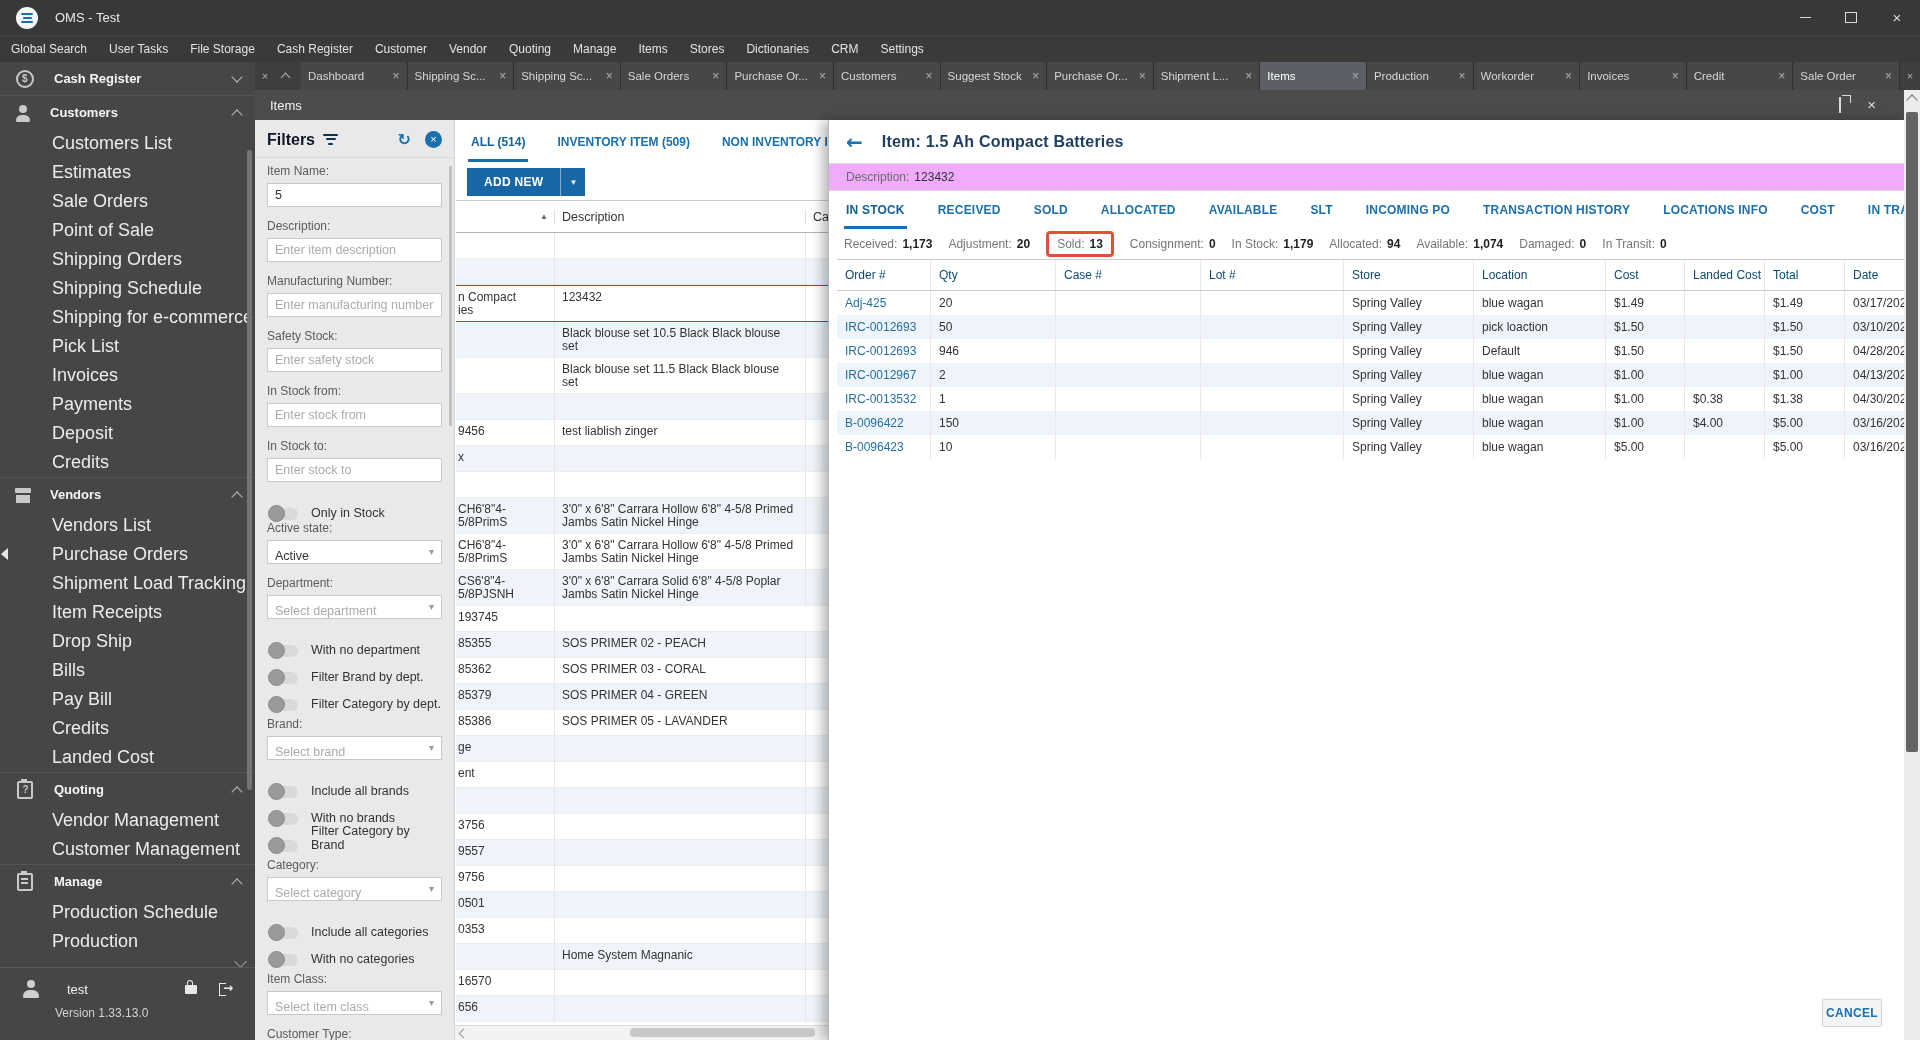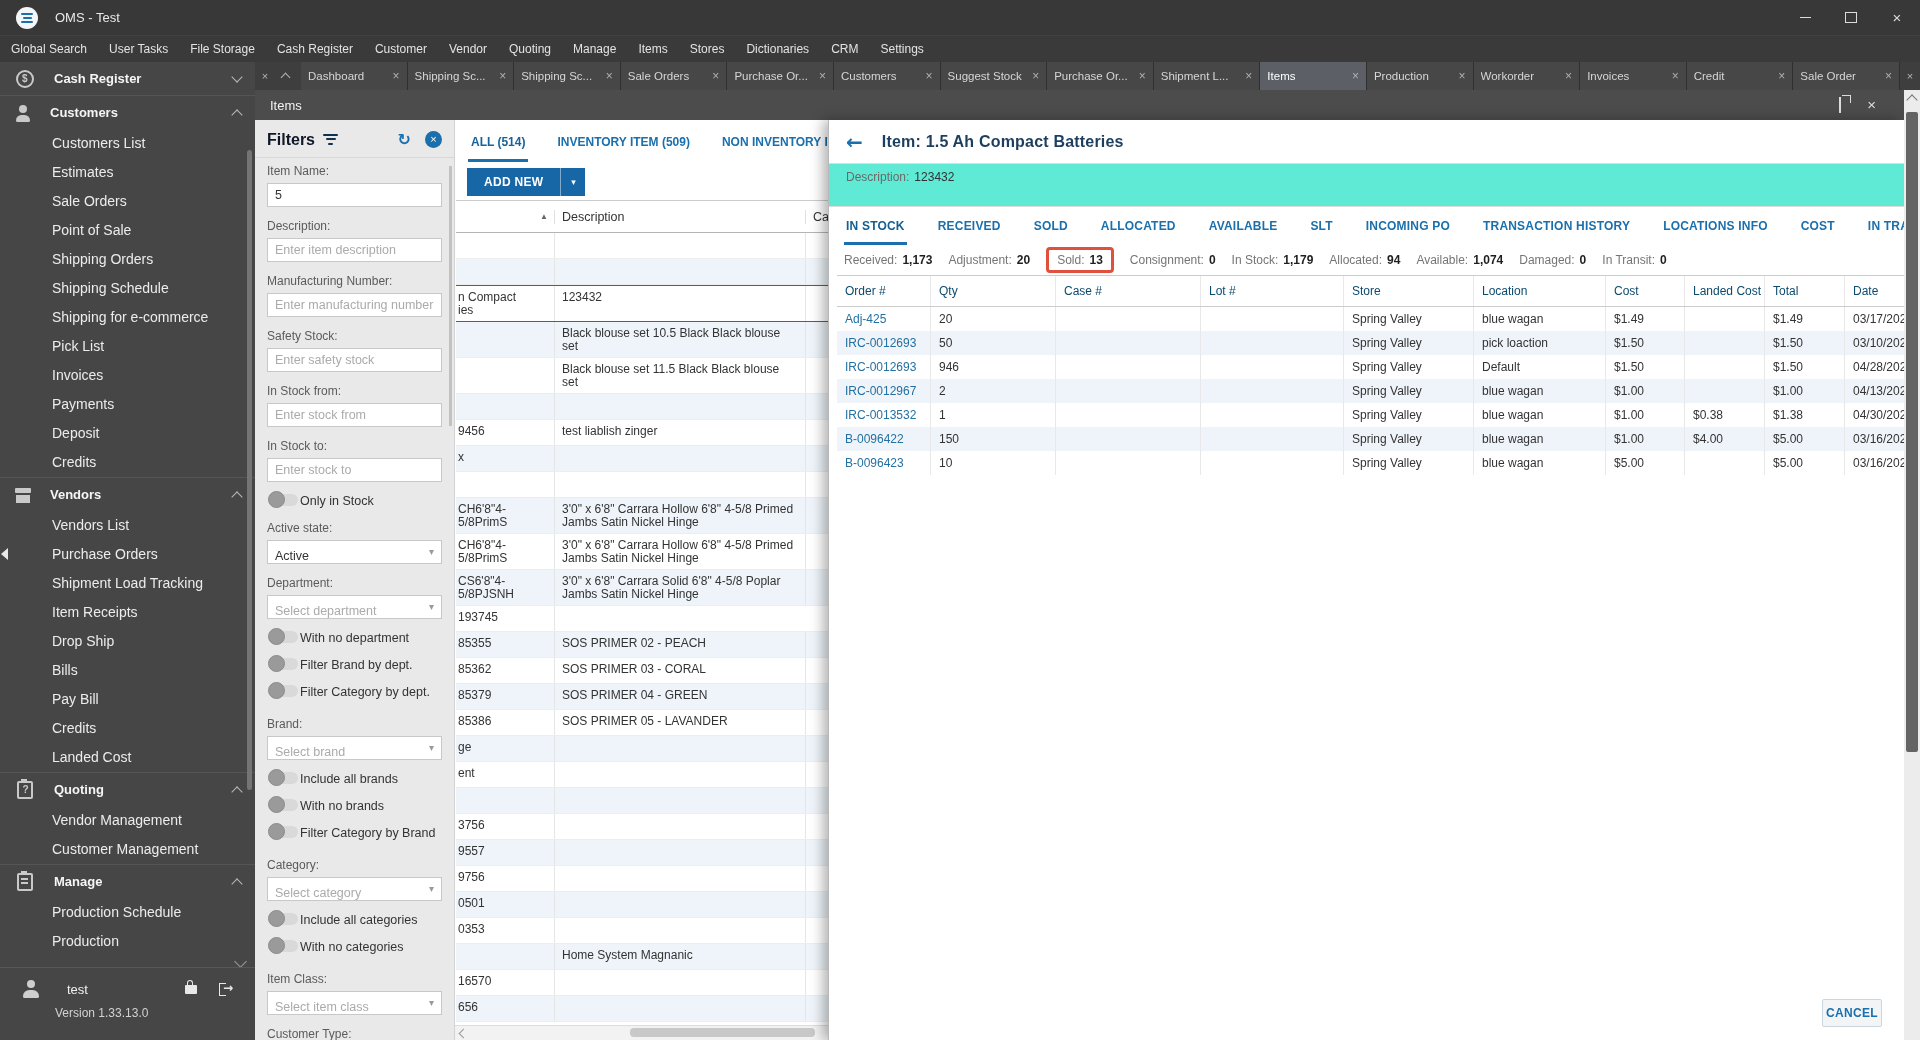--- a/index.html
+++ b/index.html
@@ -28,21 +28,21 @@
   .top-tab{flex:1 1 103px;max-width:108px;background:#474747;border-right:1px solid #2f2f2f;display:flex;align-items:center;padding:0 7px;min-width:0}
   .top-tab .lbl{color:#d6d6d6;font-size:11.5px;white-space:nowrap;overflow:hidden;flex:1}
   .top-tab .x{color:#b0b0b0;font-size:12px;margin-left:4px}
   .top-tab.active{background:#5c6066}.top-tab.active .lbl{color:#fff}
   
   #sidebar{position:absolute;top:62px;left:0;width:255px;bottom:0;background:#464646;overflow:hidden}
   .nav{position:absolute;top:0;left:0;right:0;bottom:72px;overflow:hidden}
   .sec-block + .sec-block{border-top:1px solid #555}
   .sec-row{height:33px;display:flex;align-items:center;padding:0 14px;gap:18px}
   .sec-label{color:#f5f5f5;font-size:13px;font-weight:600;flex:1}
-  .sub-item{height:29px;line-height:29px;padding-left:52px;color:#ececec;font-size:14px;white-space:nowrap}
+  .sub-item{height:29px;line-height:29px;padding-left:52px;color:#ececec;font-size:18px;white-space:nowrap}
   .chev{width:7px;height:7px;border-right:1.6px solid #b9b9b9;border-bottom:1.6px solid #b9b9b9;transform:rotate(45deg);margin-top:-3px}
   .chev.up{transform:rotate(-135deg);margin-top:4px}
   .sicon{position:relative;width:18px;height:18px;flex:0 0 18px}
   .sicon[data-icon="dollar"]{border:2px solid #c9c9c9;border-radius:50%;width:14px;height:14px;flex-basis:14px;margin:0 2px}
   .sicon[data-icon="dollar"]::after{content:"$";position:absolute;top:1px;left:4px;font:700 10px/12px "Liberation Sans",sans-serif;color:#c9c9c9}
   .sicon[data-icon="person"]::before{content:"";position:absolute;top:1px;left:5px;width:8px;height:8px;border-radius:50%;background:#c9c9c9}
   .sicon[data-icon="person"]::after{content:"";position:absolute;bottom:0;left:2px;width:14px;height:7px;border-radius:7px 7px 2px 2px;background:#c9c9c9}
   .sicon[data-icon="store"]::before{content:"";position:absolute;top:2px;left:1px;width:16px;height:5px;background:#c9c9c9;border-radius:1px}
   .sicon[data-icon="store"]::after{content:"";position:absolute;top:9px;left:2px;width:14px;height:8px;background:#c9c9c9}
   .sicon[data-icon="clipboard"],.sicon[data-icon="clipboard-q"]{border:2px solid #c9c9c9;border-radius:2px;width:12px;height:14px;flex-basis:12px;margin:0 3px}
@@ -79,21 +79,21 @@
   .ic-refresh{color:#1a6fad;font-size:16px;font-weight:700;font-family:"DejaVu Sans",sans-serif;margin-right:6px}
   .ic-closec{width:17px;height:17px;border-radius:50%;background:#1a6fad;color:#fff;font-size:11px;line-height:17px;text-align:center}
   .fbody{padding:6px 12px 0 12px;border-top:1px solid #d8d8d8}
   .fgroup{margin-bottom:12px}
   .flabel{font-size:12px;color:#5b5b5b;margin-bottom:5px}
   .finput{width:100%;height:24px;box-sizing:border-box;border:1px solid #c8c8c8;background:#fff;padding:0 7px;font-size:12.5px;color:#333;font-family:"Liberation Sans",sans-serif}
   .finput::placeholder{color:#ababab}
   .fselect{position:relative;width:100%;height:24px;box-sizing:border-box;border:1px solid #c8c8c8;background:#fff;padding:4px 7px;font-size:12.5px;line-height:22px;color:#333;white-space:nowrap;overflow:hidden}
   .fselect.placeholder{color:#ababab}
   .fselect .car{position:absolute;right:7px;top:0;color:#9a9a9a;font-size:10px}
-  .trow{display:flex;align-items:flex-start;height:26px;gap:2px;padding-left:1px;margin-bottom:1px}
+  .trow{display:flex;align-items:flex-end;height:26px;gap:13px;padding-left:1px;margin-bottom:1px}
   .trow .tl{font-size:12.5px;color:#333}
   .toggle{position:relative;width:28px;height:12px;background:#d9d9d9;border-radius:7px;flex:0 0 28px;margin-left:2px}
   .toggle::before{content:"";position:absolute;left:-2px;top:-3px;width:17px;height:17px;border-radius:50%;background:#9a9a9a;border:1px solid #8b8b8b;box-sizing:border-box}
   .fscroll{position:absolute;right:2px;top:46px;width:3px;height:260px;background:#c2c2c2}
   
   #listarea{position:absolute;top:120px;left:455px;width:1449px;bottom:0;background:#fff;overflow:hidden}
   .list-tabs{display:flex;gap:26px;padding:13px 0 0 13px;height:29px}
   .ltab{font-size:12px;font-weight:700;color:#1a6fad;padding:2px 3px 9px 3px;white-space:nowrap}
   .ltab.active{border-bottom:3px solid #1a6fad;color:#14639c}
   .addnew-row{display:flex;padding:6px 0 0 12px}
@@ -113,21 +113,21 @@
   .m-row .m-c3{border-left:1px solid #e5e5e5}
   .m-row.selected{background:#fff;border-top:1px solid #1a6fad;border-bottom:1px solid #1a6fad}
   .hscroll{position:absolute;left:0;right:0;bottom:0;height:14px;background:#f2f2f2;border-top:1px solid #ddd}
   .hscroll .larr{position:absolute;left:5px;top:4px;width:6px;height:6px;border-left:1.5px solid #999;border-bottom:1.5px solid #999;transform:rotate(45deg)}
   .hscroll .thumb{position:absolute;left:175px;top:2px;width:185px;height:9px;background:#c8c8c8;border-radius:4px}
   
   #detail{position:absolute;top:120px;left:828px;width:1076px;bottom:0;background:#fff;border-left:1px solid #b9b9b9;box-shadow:-5px 0 12px rgba(0,0,0,.30);box-sizing:border-box}
   .d-titlerow{height:43px;display:flex;align-items:center;padding-left:17px;gap:19px}
   .d-back{color:#1a6fad;font-size:20px;font-weight:700;line-height:20px;font-family:"DejaVu Sans",sans-serif}
   .d-title{font-size:16px;font-weight:700;color:#1d3e5e;letter-spacing:.2px}
-  .d-descband{height:44px;background:#5eead4;border-top:1px solid #dcdcdc;border-bottom:1px solid #dcdcdc;line-height:27px;padding-left:17px;box-sizing:border-box}
+  .d-descband{height:28px;background:#f0abfc;border-top:1px solid #dcdcdc;border-bottom:1px solid #dcdcdc;line-height:27px;padding-left:17px;box-sizing:border-box}
   .d-descband .dl{color:#6a6a6a;font-size:12px}.d-descband .dv{color:#333;font-size:12px;margin-left:5px}
   .d-tabs{display:flex;gap:29px;padding:0 0 0 15px;height:38px;align-items:stretch}
   .d-tab{font-size:12px;font-weight:700;color:#1a6fad;letter-spacing:.2px;display:flex;align-items:center;padding:0 2px;position:relative;white-space:nowrap}
   .d-tab.active{color:#135e93}
   .d-tab.active::after{content:"";position:absolute;left:0;right:0;bottom:0;height:3px;background:#1a6fad}
   .d-stats{display:flex;align-items:center;gap:16px;height:30px;padding-left:15px}
   .stat{display:flex;align-items:center;white-space:nowrap}
   .stat .sl{color:#757575;font-size:12px}.stat .sv{color:#1f1f1f;font-size:12px;font-weight:700;margin-left:5px}
   .stat.highlight{border:3px solid #e0503c;border-radius:4px;padding:3px 8px;margin:-3px 0}
   .d-table{margin-left:8px;width:1068px}

